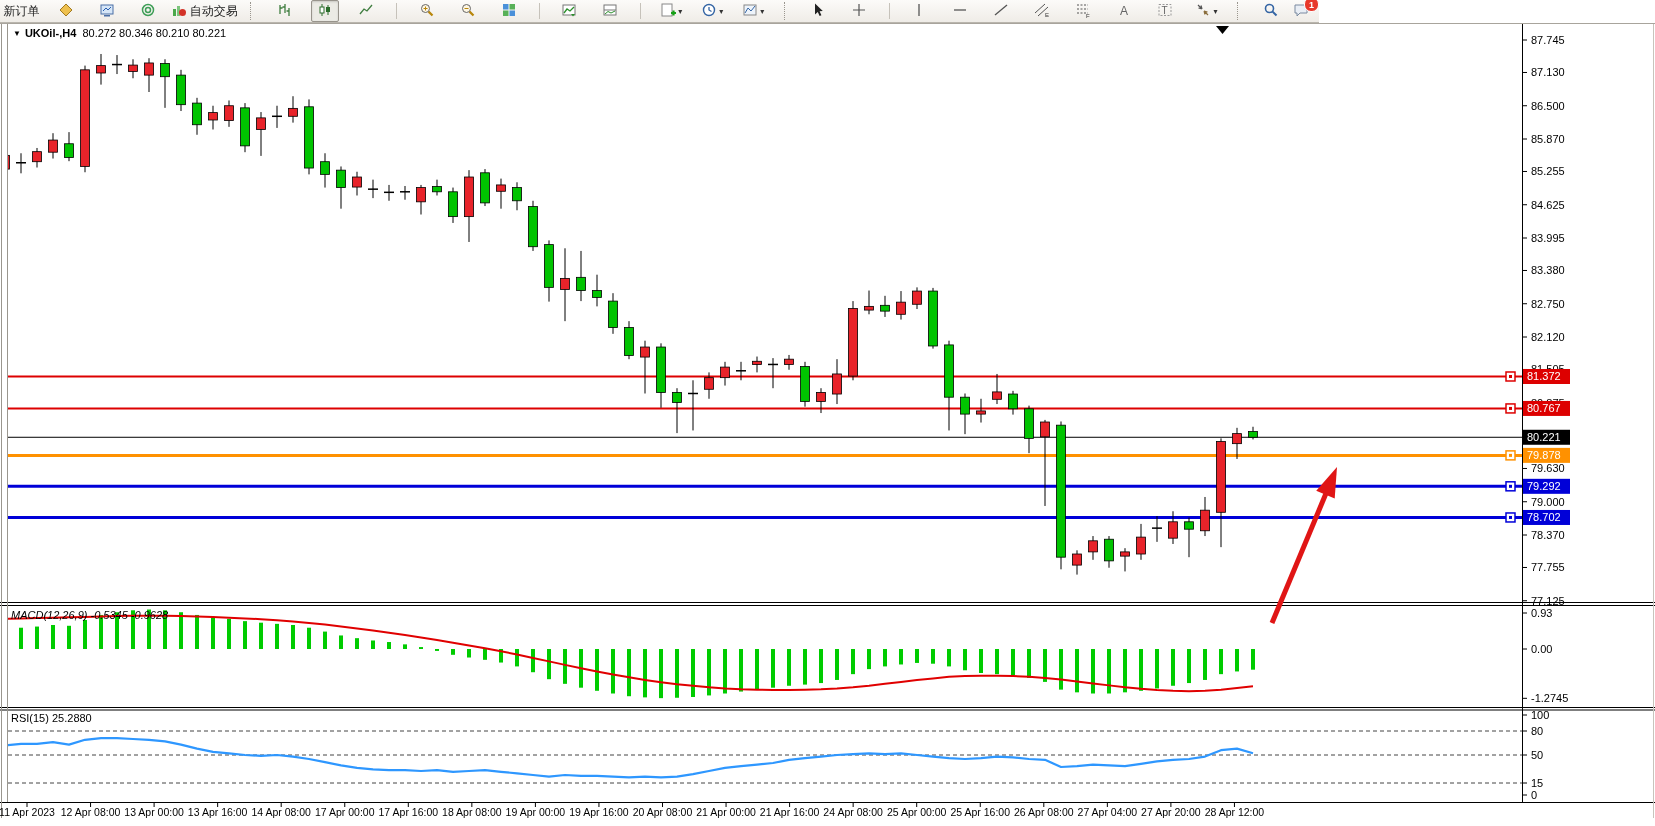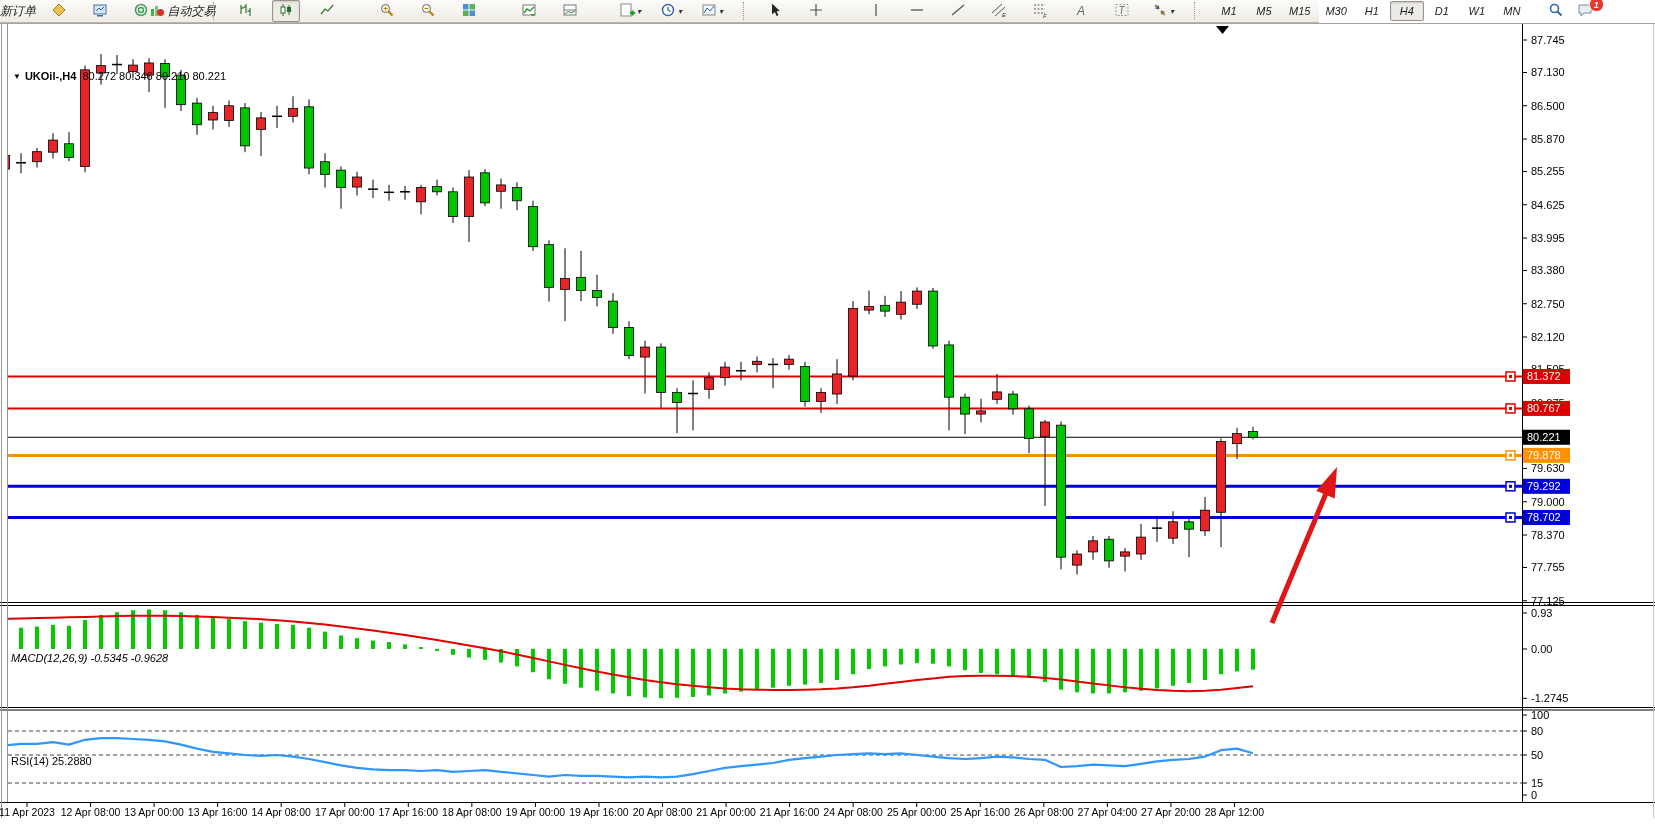--- a/index.html
+++ b/index.html
@@ -1,35 +1,35 @@
 <!DOCTYPE html>
 <html><head>
 <meta charset="utf-8">
 <style>
   html,body{margin:0;padding:0;background:#fff;}
   .root{position:relative;width:1655px;height:826px;background:#fff;overflow:hidden;
         font-family:"Liberation Sans",sans-serif;}
   #chart{position:absolute;left:0;top:0;z-index:1;}
   .toolbar{position:absolute;left:0;top:0;width:1319px;height:23px;z-index:5;
      display:flex;align-items:center;background:linear-gradient(#fcfbf9,#efece7);
-     border-bottom:1px solid #b9b5ad;padding:0 4px;box-sizing:border-box;gap:13px;font-style:italic;}
+     border-bottom:1px solid #b9b5ad;padding:0 4px;box-sizing:border-box;gap:13px;}
   .tb{height:20px;min-width:20px;display:flex;align-items:center;justify-content:center;
       border:1px solid transparent;border-radius:2px;font-size:12px;color:#1a1a1a;
       padding:0 3px;cursor:default;white-space:nowrap;}
   .tb.active{border-color:#98948c;background:#ecebe5;box-shadow:inset 0 1px 2px rgba(0,0,0,.15);}
   .sep{width:1px;height:16px;background:#c6c2ba;margin:0 3px;}
   .grip{width:2px;height:18px;border-left:1px dotted #9a968e;margin:0 4px;}
   .dd{font-size:8px;color:#333;margin-left:2px;}
   .tf{font-size:11px;padding:0 6px;height:18px;color:#222;}
   .right-group{margin-left:auto;display:flex;align-items:center;gap:2px;}
   .chatwrap{position:relative;}
   .badge{position:absolute;top:-4px;right:-5px;min-width:13px;height:13px;border-radius:7px;
      background:#e8382b;color:#fff;font-size:9px;font-weight:bold;display:flex;
      align-items:center;justify-content:center;border:1px solid #fff;}
-  .overlay-label{position:absolute;font-size:11px;color:#000;white-space:nowrap;z-index:4;margin-top:43px;}
+  .overlay-label{position:absolute;font-size:11px;color:#000;white-space:nowrap;z-index:4;}
   .overlay-label .tri{font-size:8px;vertical-align:1px;margin-right:4px;}
   .overlay-label b{font-weight:bold;}
 </style>
 </head>
 <body>
 
 <div class="root">
 
   <div class="toolbar">
     <div class="tb">新订单</div>
@@ -219,31 +219,20 @@
     <div class="tb">
       <span>
         <svg width="16" height="16">
             <path d="M3 3l4 4M7 7l-1-3.5M7 7l-3.5-1" stroke="#555" stroke-width="1.2" fill="none"></path>
             <path d="M13 13l-4-4M9 9l1 3.5M9 9l3.5 1" stroke="#8a6d3b" stroke-width="1.2" fill="none"></path>
           </svg></span>
       <span class="dd">▾</span>
     </div>
 
     <div class="grip"></div>
-    <div id="tf-buttons" style="display:flex;align-items:center;gap:1px;">
-        <div class="tb tf">M1</div>
-        <div class="tb tf">M5</div>
-        <div class="tb tf">M15</div>
-        <div class="tb tf">M30</div>
-        <div class="tb tf">H1</div>
-        <div class="tb tf active">H4</div>
-        <div class="tb tf">D1</div>
-        <div class="tb tf">W1</div>
-        <div class="tb tf">MN</div>
-      </div>
 
     <div class="right-group">
       <div class="tb">
         <span>
           <svg width="16" height="16">
               <circle cx="6.5" cy="6.5" r="4" fill="none" stroke="#3465a4" stroke-width="1.6"></circle>
               <line x1="9.6" y1="9.6" x2="13.5" y2="13.5" stroke="#3465a4" stroke-width="2"></line>
             </svg></span>
       </div>
       <div class="tb chatwrap">
@@ -654,15 +643,15 @@
       </g>
     </svg>
 
   <div class="overlay-label" style="left:13px;top:27px;">
     <span class="tri">▼</span><b>UKOil-,H4</b>&nbsp;&nbsp;<span>80.272 80.346 80.210 80.221</span>
   </div>
   <div class="overlay-label" style="left:11px;top:609px;font-style:italic;">
     <span>MACD(12,26,9)</span>&nbsp;<span>-0.5345 -0.9628</span>
   </div>
   <div class="overlay-label" style="left:11px;top:712px;">
-    <span>RSI(14)</span>&nbsp;<span>25.2880</span>
+    <span>RSI(15)</span>&nbsp;<span>25.2880</span>
   </div>
 </div>
 
 </body></html>

